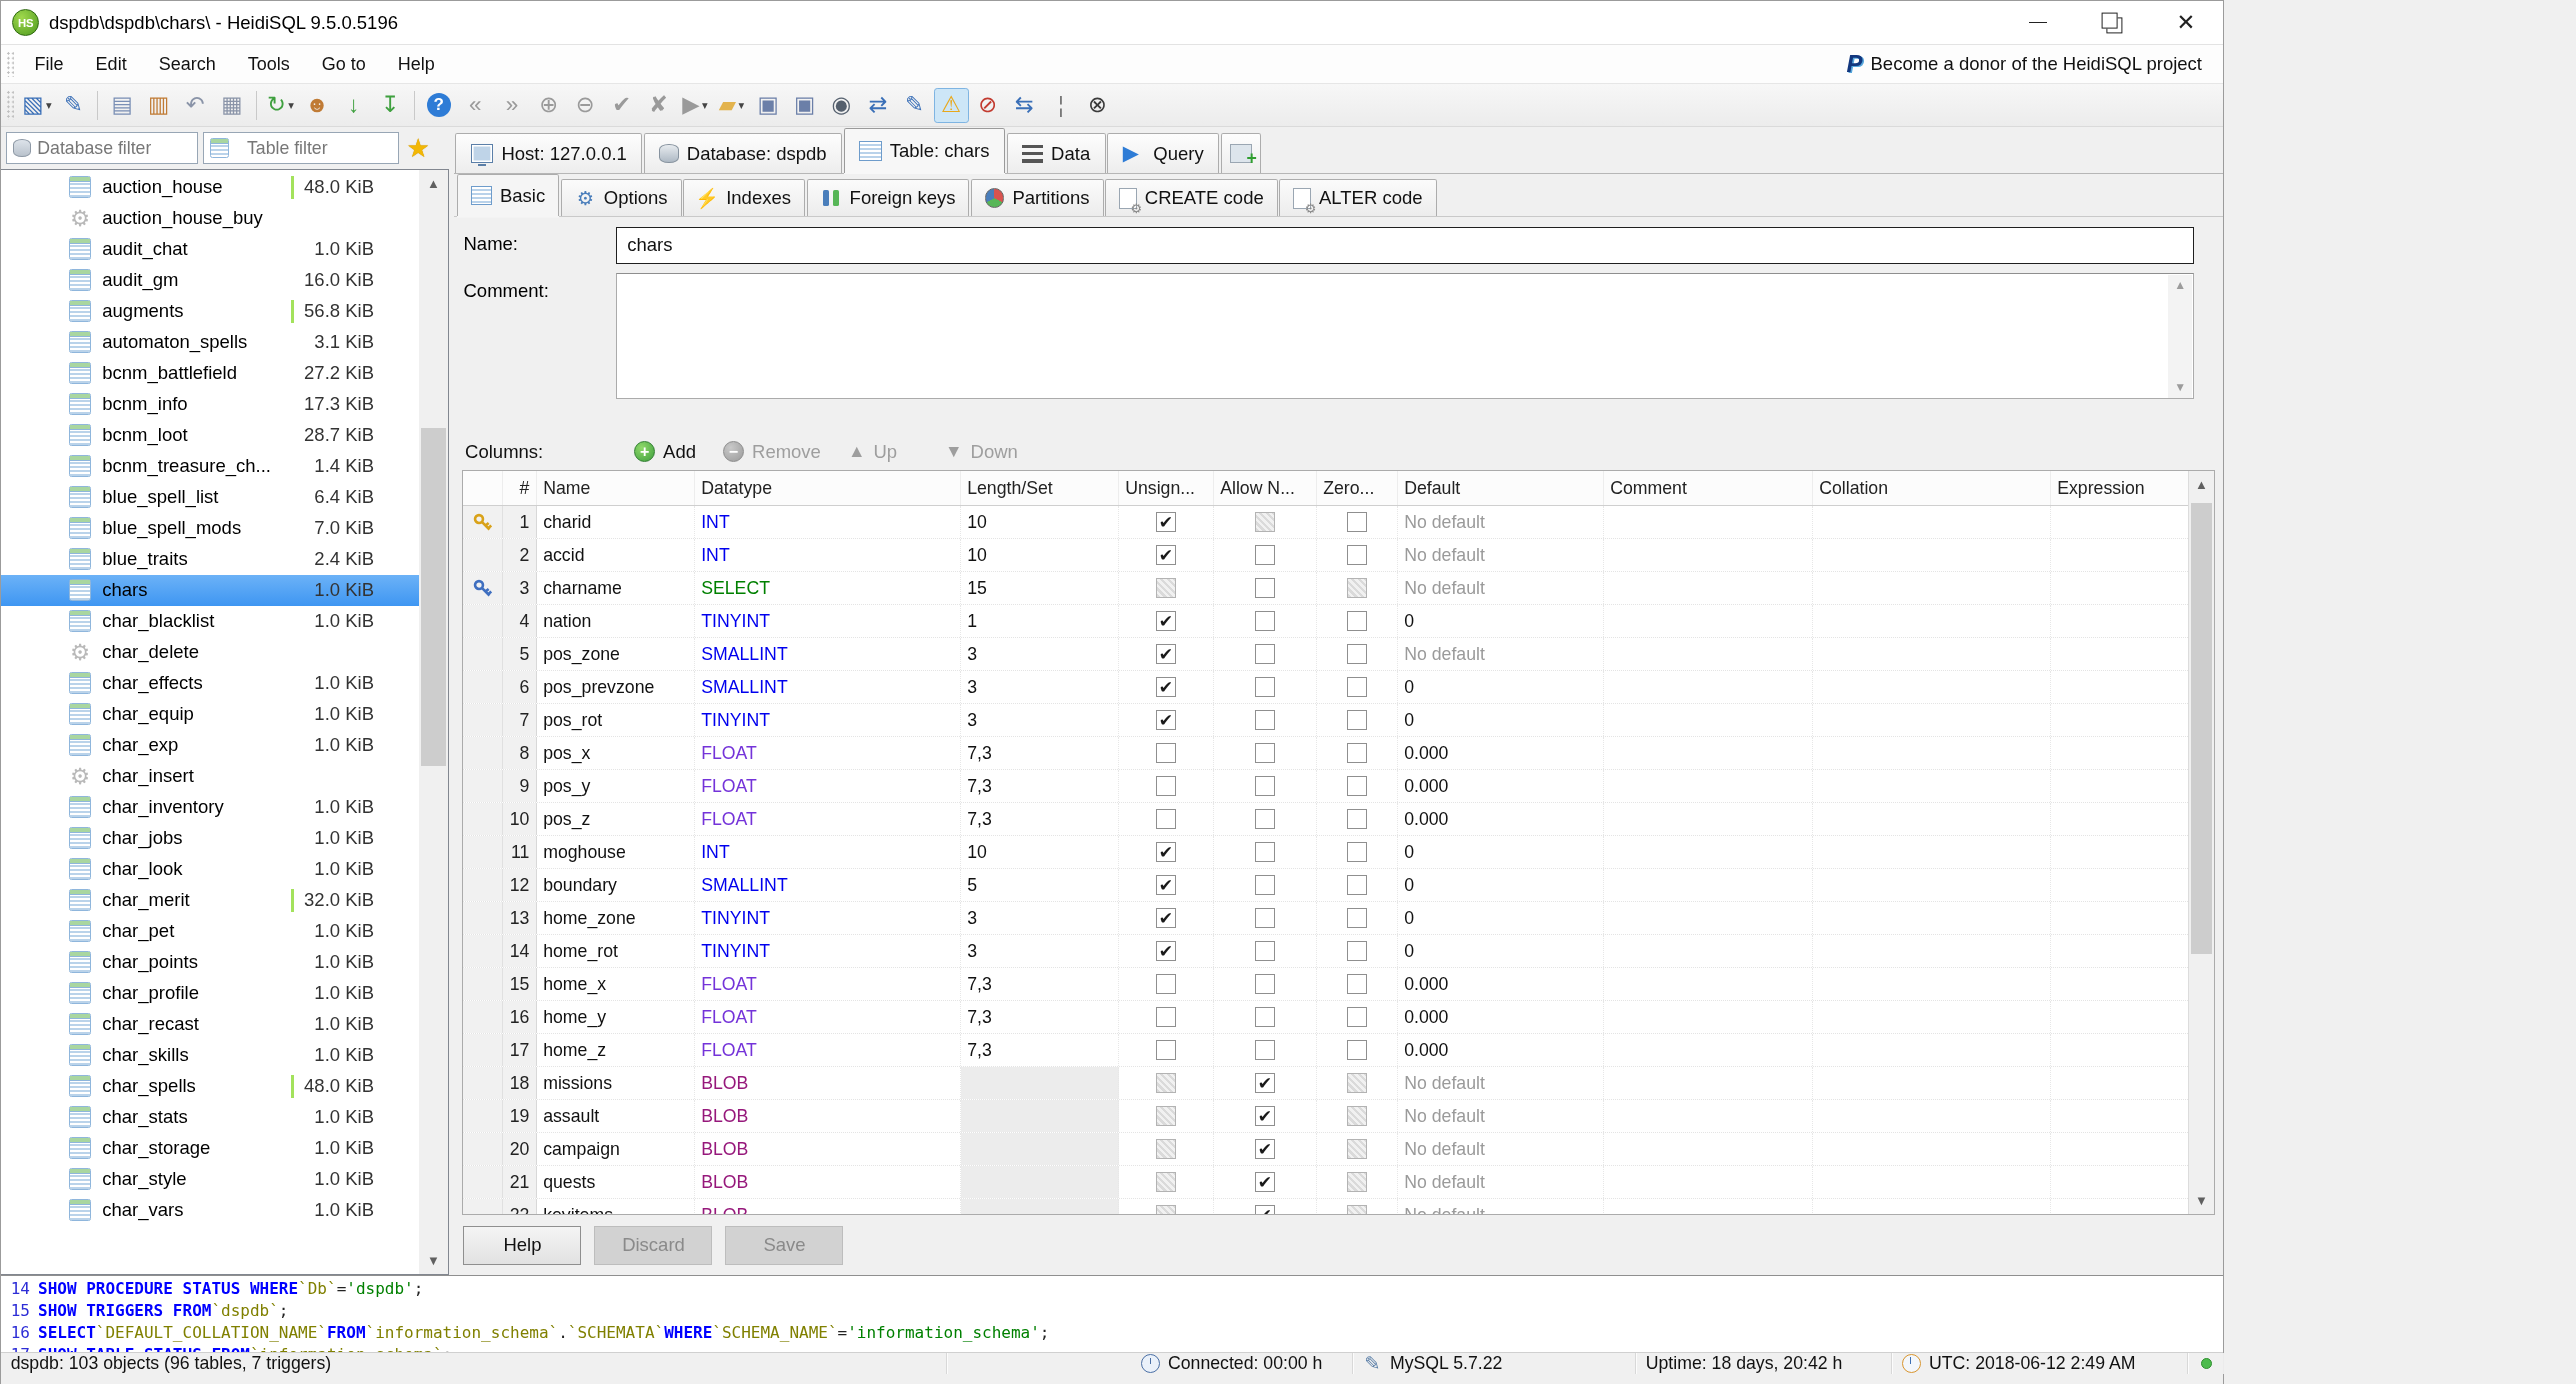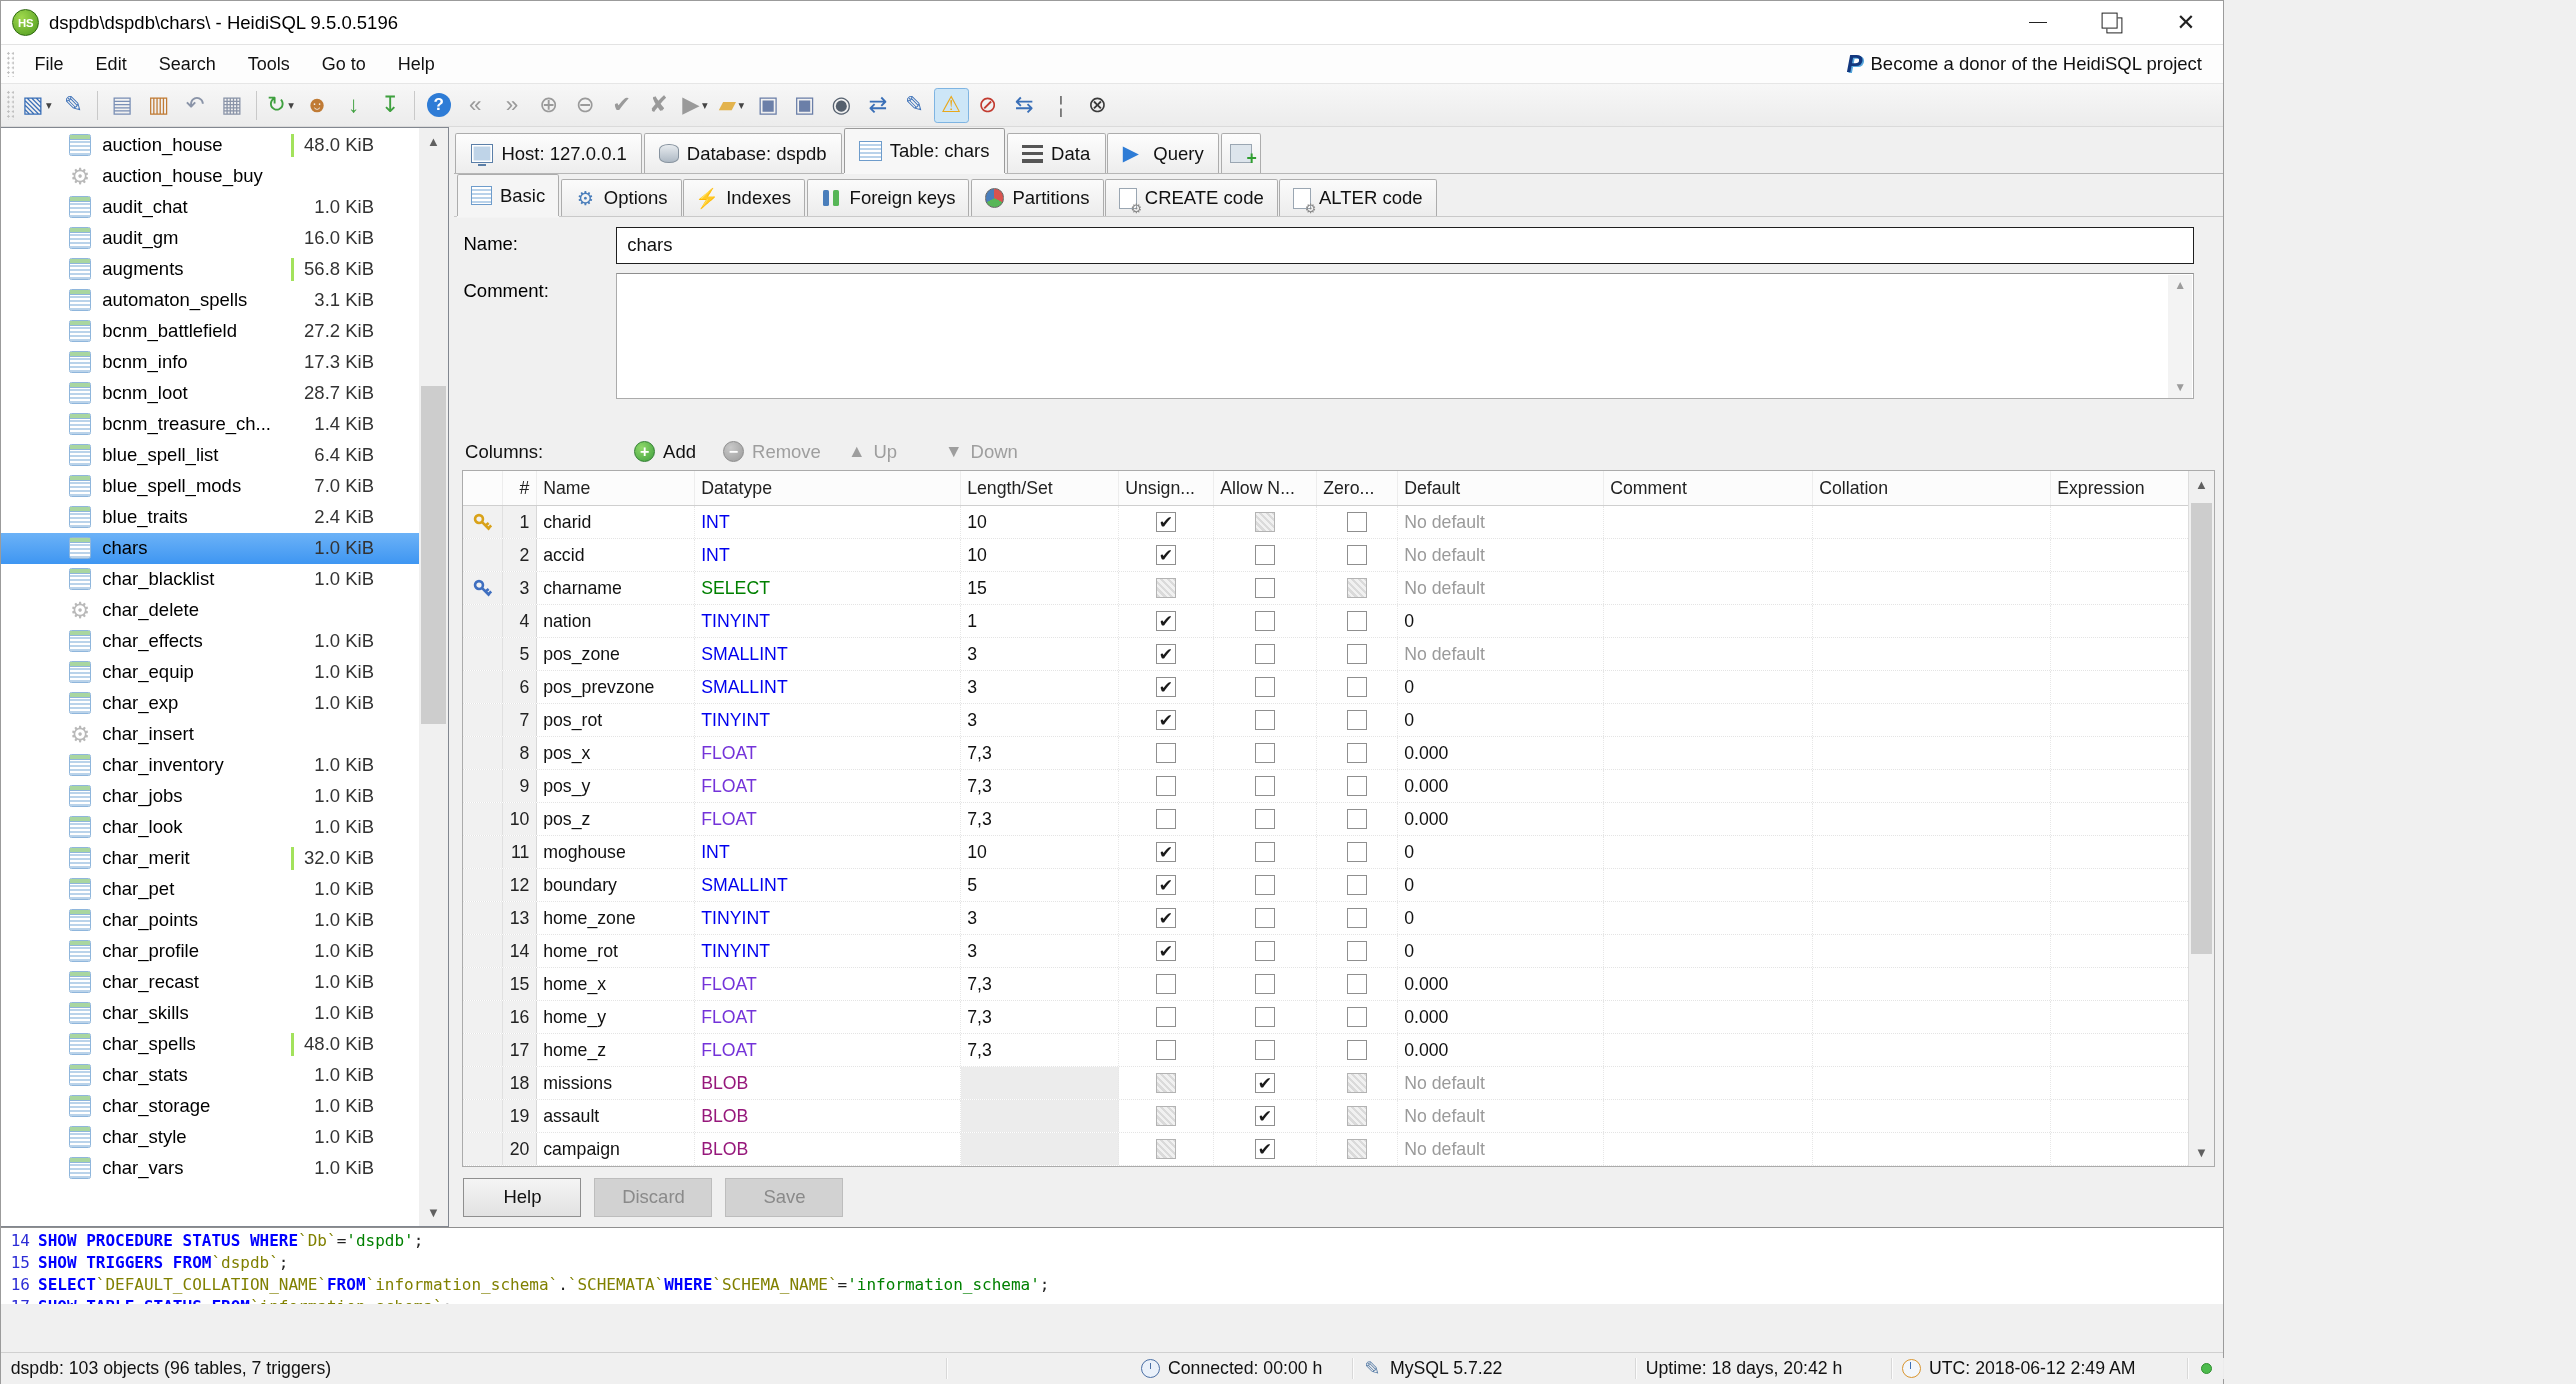--- a/index.html
+++ b/index.html
@@ -144,21 +144,21 @@
   
   .sqllog { height:77px; flex:0 0 auto; background:#fff; border-top:1.6px solid #8F8F8F; overflow:hidden; padding-top:2.4px; }
   .log-line { display:flex; height:22px; line-height:22px; font-family:"DejaVu Sans Mono", monospace; font-size:16px; white-space:nowrap; }
   .ln { width:37px; text-align:right; padding-right:8px; color:#2D2DD6; flex:0 0 auto; }
   .t-k { color:#0000FF; font-weight:bold; }
   .t-i { color:#808000; }
   .t-s { color:#008000; }
   .t-p { color:#222; }
 
   
-  .statusbar { height:32px; flex:0 0 auto; background:#F0F0F0; border-top:0.8px solid #D0D0D0; display:flex; align-items:center; font-size:17.7px; color:#111;margin-top:48px; }
+  .statusbar { height:32px; flex:0 0 auto; background:#F0F0F0; border-top:0.8px solid #D0D0D0; display:flex; align-items:flex-start; font-size:17.7px; color:#111; }
   .seg { display:flex; align-items:center; gap:8px; padding:0 9.7px; border-right:0.8px solid #D8D8D8; box-shadow:0.8px 0 0 #FFFFFF; overflow:hidden; white-space:nowrap; }
   .seg:last-child { border-right:none; flex:1; }
   .s-ico { width:19.3px; height:19.3px; flex:0 0 auto; display:flex; align-items:center; justify-content:center; }
   .ico-clock { border-radius:50%; border:1.6px solid #4A6FA5; background:#EAF1FA; position:relative; }
   .ico-clock::after { content:""; position:absolute; left:8px; top:3.2px; width:1.6px; height:6.4px; background:#4A6FA5; }
   .ico-dolphin { color:#5B7FA8; font-size:19.3px; }
   .ico-alarm { border-radius:50%; border:1.6px solid #D9952E; background:#F3F7FC; position:relative; }
   .ico-alarm::before { content:""; position:absolute; left:7.2px; top:2.4px; width:1.6px; height:7.2px; background:#3D6FB4; }
   .ico-dot { width:11.3px; height:11.3px; border-radius:50%; background:#4CBB4C; border:0.8px solid #2F8F2F; margin:0 3.2px; }
 </style>
@@ -292,20 +292,31 @@
         </div>
         <div class="tb-btn">
           <span class="g" style="color: rgb(59, 59, 59);">⊗</span>
         </div>
       </div>
   </div>
 
   <div class="middle">
 
     <div class="sidebar">
+      <div class="filter-row">
+        <div class="filter-box filter-db">
+          <span class="mini-db"></span>
+          <span class="filter-hint">Database filter</span>
+        </div>
+        <div class="filter-box filter-tbl">
+          <span class="ticon table" style="width:19.3px;height:19.3px"></span>
+          <span class="filter-hint">Table filter</span>
+        </div>
+        <span class="star">★</span>
+      </div>
       <div class="tree-wrap">
         <div class="tree" id="tree">
             <div class="tree-item" data-bar="1">
               <div class="ticon table"></div>
               <div class="tree-label">auction_house</div>
               <div class="tree-bar"></div>
               <div class="tree-size">48.0 KiB</div>
             </div>
             <div class="tree-item">
               <div class="ticon gear"></div>

